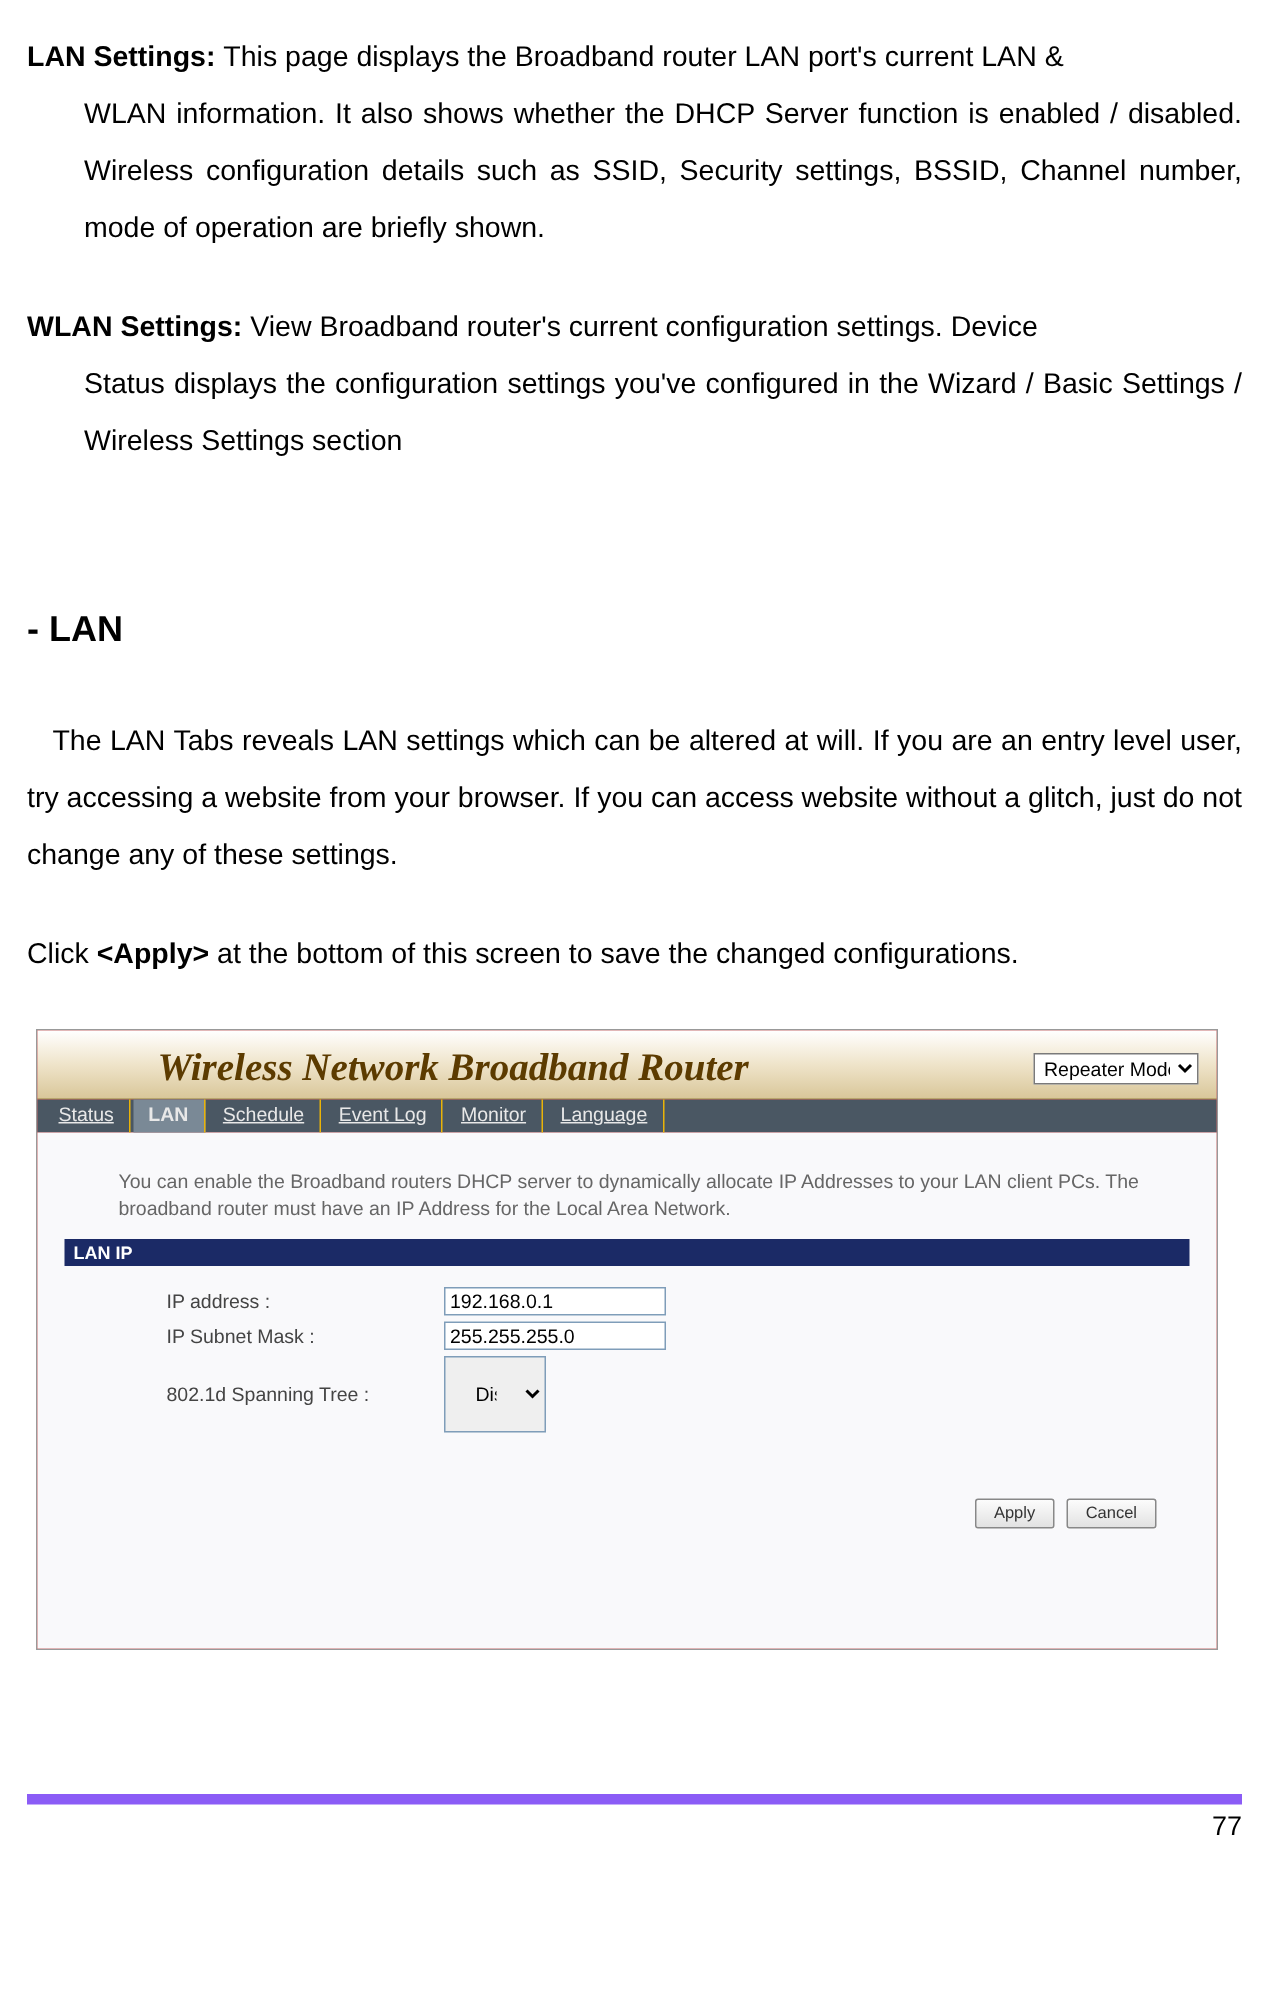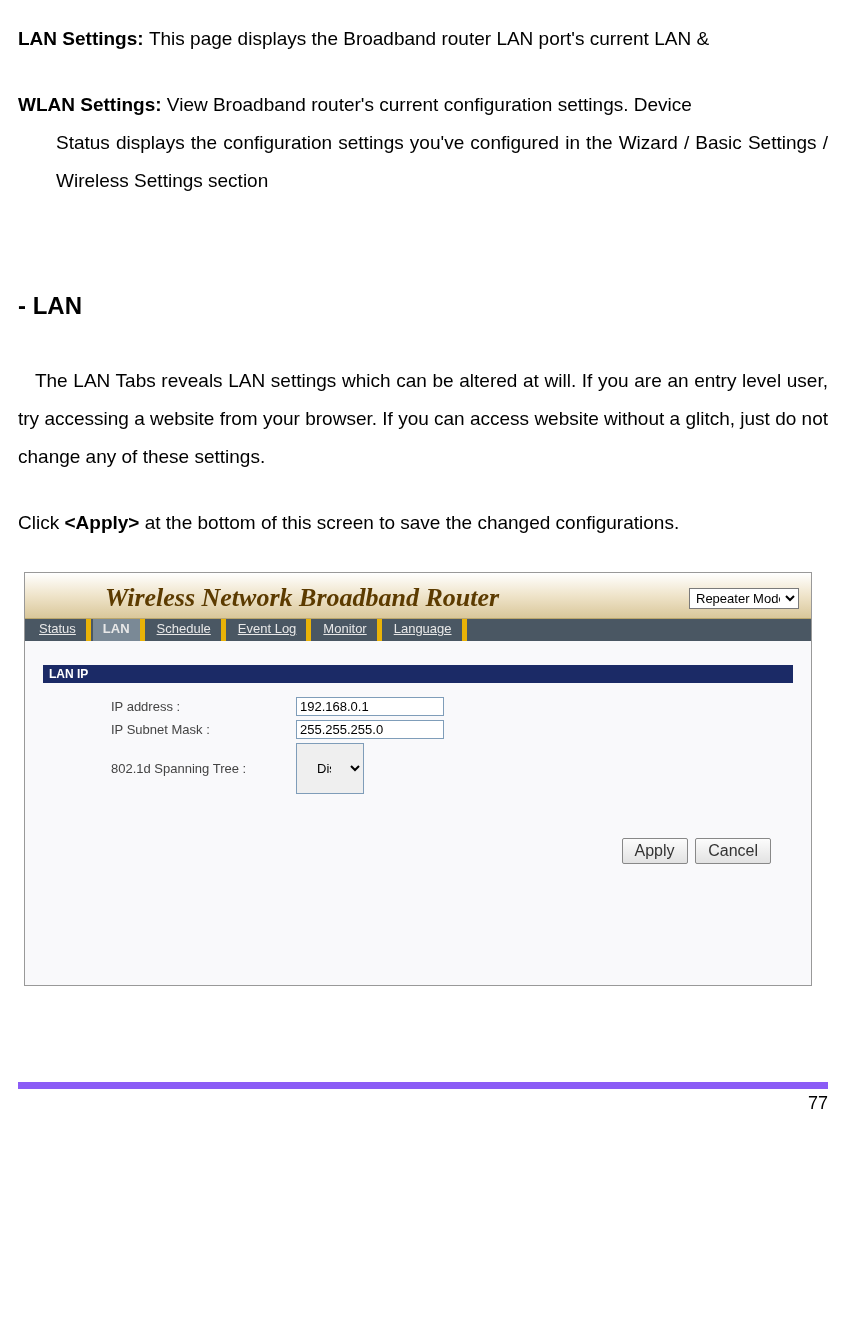--- a/index.html
+++ b/index.html
@@ -71,21 +71,21 @@
     background: #4a5763;
     display: flex;
     padding-left: 4px;
     height: 22px;
   }
   .nav-item {
     color: #e8e8e8;
     font-size: 13px;
     padding: 2px 10px 2px 10px;
     margin-right: 2px;
-    border-right: 5px solid #eab308;
+    border-right: 1px solid #eab308;
     text-decoration: underline;
     cursor: pointer;
   }
   .nav-item.active {
     background: #7a8996;
     font-weight: bold;
     text-decoration: none;
   }
   .content-area {
     background: #f9f9fb;
@@ -135,38 +135,39 @@
   .btn-row {
     text-align: right;
     margin-top: 44px;
     padding-right: 10px;
   }
   .btn {
     background: linear-gradient(#fcfcfc, #e2e2e2);
     border: 1px solid #888;
     border-radius: 2px;
     padding: 3px 12px;
-    font-size: 16px;
+    font-size: 11px;
     color: #333;
     cursor: pointer;
     margin-left: 4px;
   }
   .page-footer {
     margin-top: 96px;
     border-top: 7px solid #8b5cf6;
     text-align: right;
     font-size: 18px;
     padding-top: 4px;
   }
 </style>
 </head>
 <body>
 
 <div class="para">
   <span class="first">LAN Settings: </span><span>This page displays the Broadband router LAN port's current LAN &amp;</span>
+  <span class="indented">WLAN information. It also shows whether the DHCP Server function is enabled / disabled. Wireless configuration details such as SSID, Security settings, BSSID, Channel number, mode of operation are briefly shown.</span>
 </div>
 
 <div class="para">
   <span class="first">WLAN Settings: </span><span>View Broadband router's current configuration settings. Device</span>
   <span class="indented">Status displays the configuration settings you've configured in the Wizard / Basic Settings / Wireless Settings section</span>
 </div>
 
 <h2 class="lan-heading">- LAN</h2>
 
 <div class="para" style="white-space: pre-wrap;">   The LAN Tabs reveals LAN settings which can be altered at will. If you are an entry level user, try accessing a website from your browser. If you can access website without a glitch, just do not change any of these settings.</div>
@@ -184,20 +185,21 @@
   </div>
   <div class="nav-bar">
     <span class="nav-item">Status</span>
     <span class="nav-item active">LAN</span>
     <span class="nav-item">Schedule</span>
     <span class="nav-item">Event Log</span>
     <span class="nav-item">Monitor</span>
     <span class="nav-item">Language</span>
   </div>
   <div class="content-area">
+    <div class="desc-text">You can enable the Broadband routers DHCP server to dynamically allocate IP Addresses to your LAN client PCs. The broadband router must have an IP Address for the Local Area Network.</div>
     <div class="section-bar">LAN IP</div>
 
     <div class="field-row">
       <span class="field-label">IP address :</span>
       <input class="text-input" value="192.168.0.1" style="">
     </div>
     <div class="field-row">
       <span class="field-label">IP Subnet Mask :</span>
       <input class="text-input" value="255.255.255.0" style="">
     </div>

